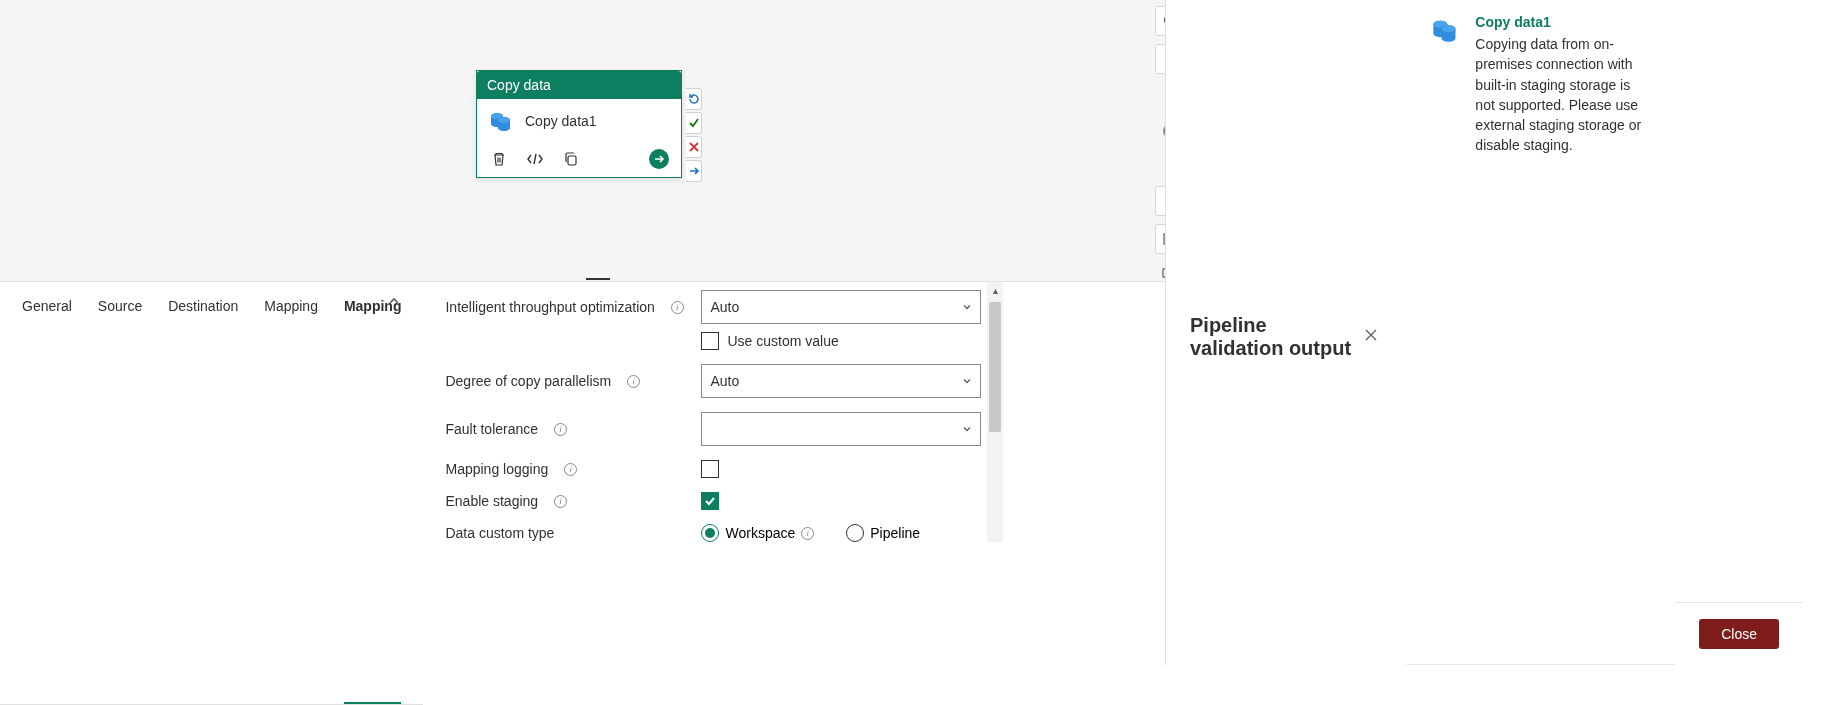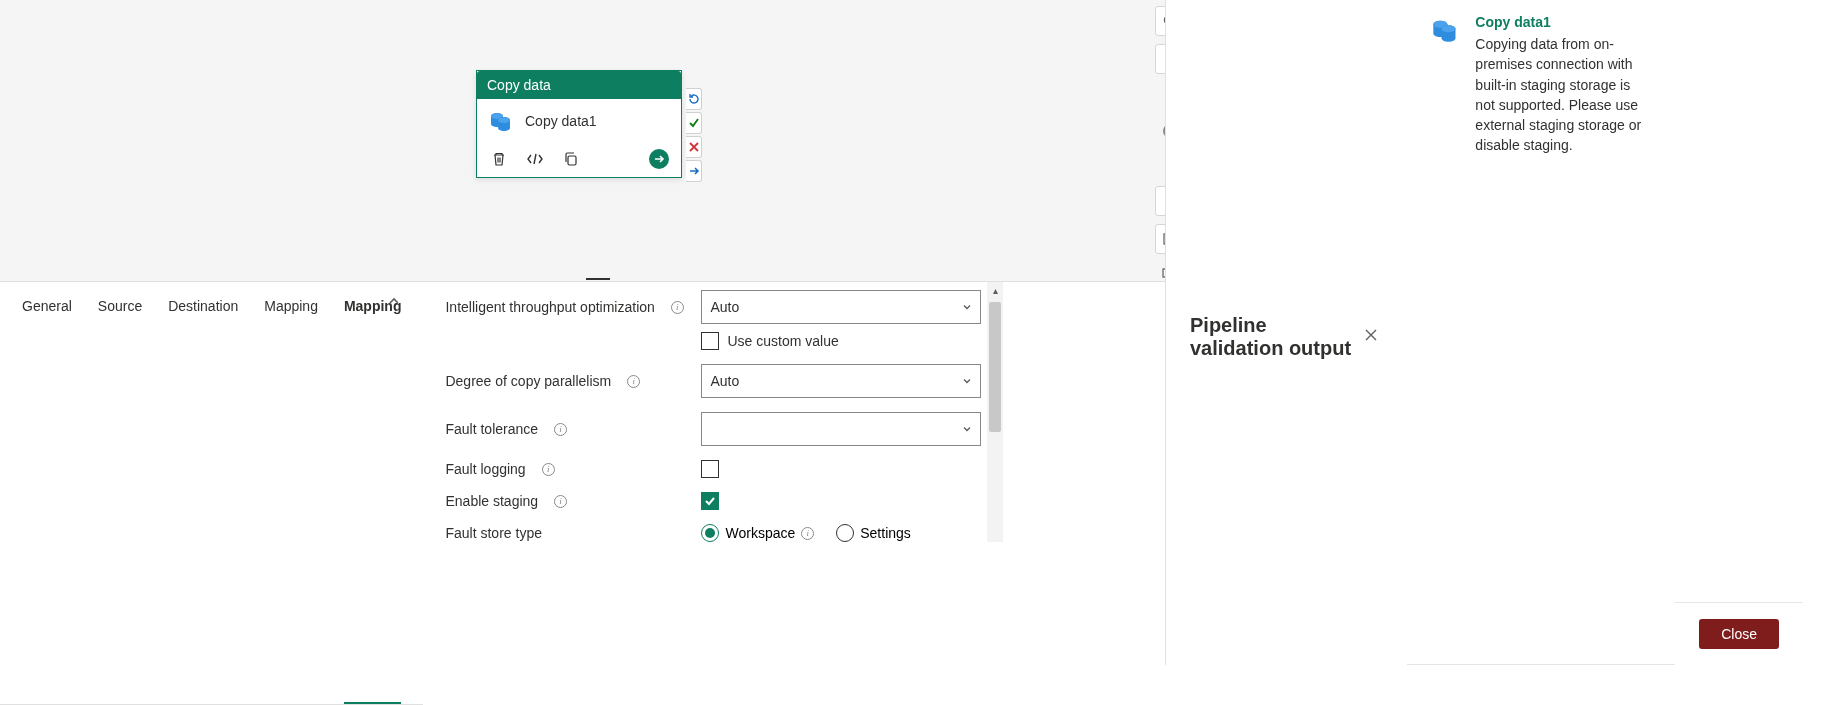--- a/index.html
+++ b/index.html
@@ -230,21 +230,21 @@
   display: inline-flex; align-items: center; justify-content: center;
   cursor: pointer;
 }
 .chk.checked {
   background: #0e7e61;
   border-color: #0e7e61;
 }
 
 .radio-group {
   display: flex;
-  gap: 22px;
+  gap: 32px;
   align-items: center;
 }
 .radio-item {
   display: flex;
   align-items: center;
   gap: 6px;
   font-size: 14px;
   cursor: pointer;
 }
 .radio-outer {
@@ -513,53 +513,53 @@
           <span class="chev-down">
               <svg width="10" height="10" viewBox="0 0 10 10" fill="none" stroke="#605e5c" stroke-width="1.4">
                 <path d="M2 3.5l3 3 3-3"></path>
               </svg>
             </span>
         </div>
       </div>
 
       <div class="form-row">
         <div class="form-label">
-          <span>Fault logging</span>
+          <span>Mapping logging</span>
           <span class="info-icon">i</span>
         </div>
         <span class="chk"></span>
       </div>
 
       <div class="form-row">
         <div class="form-label">
           <span>Enable staging</span>
           <span class="info-icon">i</span>
         </div>
         <span class="chk checked">
           <svg width="12" height="12" viewBox="0 0 12 12" fill="none" stroke="#fff" stroke-width="2">
               <path d="M2 6l3 3 5-6"></path>
             </svg>
         </span>
       </div>
 
       <div class="form-row">
         <div class="form-label">
-          <span>Fault store type</span>
+          <span>Data custom type</span>
         </div>
         <div class="radio-group">
           <div class="radio-item">
             <span class="radio-outer selected">
                 <span class="radio-inner"></span>
               </span>
             <span>Workspace</span>
             <span class="info-icon">i</span>
           </div>
           <div class="radio-item">
             <span class="radio-outer"></span>
-            <span>Settings</span>
+            <span>Pipeline</span>
           </div>
         </div>
       </div>
 
       <div class="fake-scroll">
         <div class="arrow-up">▴</div>
         <div class="thumb"></div>
       </div>
     </div>
   </div>

